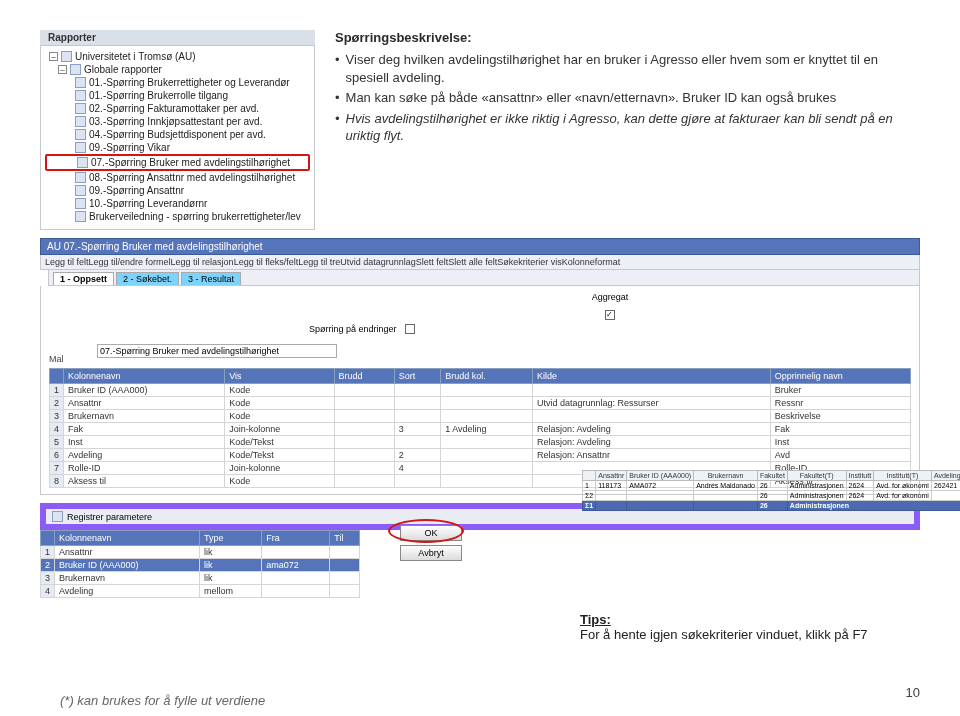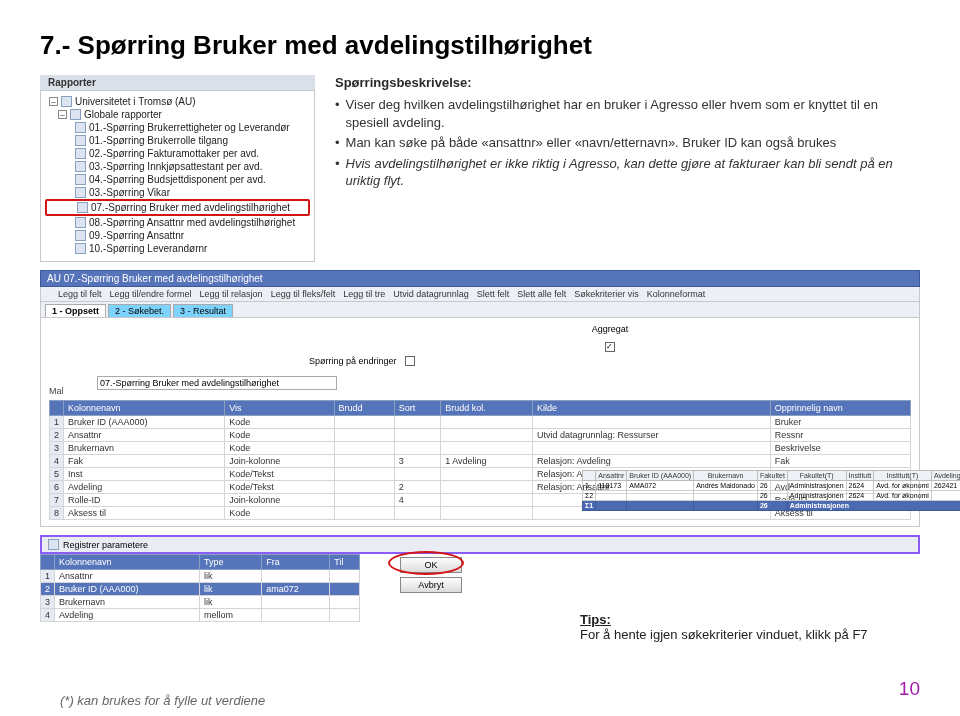--- a/index.html
+++ b/index.html
@@ -20,64 +20,63 @@
 
   .desc { flex: 1; font-size: 13px; color: #333; }
   .desc .dhead { font-weight: bold; color: #2a2a2a; margin-bottom: 6px; }
   .desc ul { list-style: none; padding-left: 0; }
   .desc li { display:flex; gap:6px; margin-bottom: 3px; line-height: 1.35; }
   .desc li::before { content: "•"; flex:none; }
   .desc .ital { font-style: italic; }
 
   .mid-screenshot { margin-top: 8px; }
   .title-bar { background: #5674b9; color: #fff; font-size: 10px; padding: 2px 6px; display: flex; justify-content: space-between; border:1px solid #3b5a96; }
-  .toolbar { background: #ecf0f6; font-size: 9px; color: #333; padding: 2px 17px; display: flex; gap: 8px; border:1px solid #c8c8c8; border-top:none; }
-  .tabs { display: flex; gap: 2px; background: #ecf0f6; font-size: 9px; border:1px solid #c8c8c8; border-top:none; padding: 2px 4px 0 4px; }
+  .toolbar { background: #ecf0f6; font-size: 9px; color: #333; padding: 2px 4px; display: flex; border:1px solid #c8c8c8; border-top:none; }
+  .tabs { display: flex; gap: 2px; background: #ecf0f6; font-size: 9px; border:1px solid #c8c8c8; border-top:none; padding: 2px 4px 0 4px; margin-left: 8px; }
   .tab { border: 1px solid #aaa; border-bottom: none; padding: 1px 6px; background: #7dd3fc; }
   .tab.active { background: #fff; font-weight: bold; }
   .form-area { background: #fff; border:1px solid #c8c8c8; border-top:none; padding: 6px 8px; font-size: 9px; }
   .form-row { display: flex; align-items: center; gap: 8px; margin-bottom: 4px; }
   .form-row .lbl { width: 40px; color: #444; margin-top: 16px; }
   .form-row input[type=text] { border: 1px solid #aaa; height: 14px; font-size: 9px; padding: 0 2px; }
 
   .grid { width: 100%; border-collapse: collapse; font-size: 9px; margin-top: 4px; }
   .grid th { background: #5674b9; color: #fff; font-weight: normal; padding: 2px 4px; border: 1px solid #8aa0c0; text-align: left; }
   .grid td { background: #fff; border: 1px solid #d5d5d5; padding: 1px 4px; color: #333; }
   .grid td.num { background: #e5eaf3; text-align: center; width: 14px; }
 
   .right-grid-wrap { position: absolute; right: 18px; top: 470px; width: 360px; font-size: 8px; }
   .rg { width: 100%; border-collapse: collapse; }
   .rg th { background: #eef2f7; color: #333; border: 1px solid #bbb; padding: 1px 2px; font-weight: normal; font-size: 7px; white-space: nowrap; }
   .rg td { border: 1px solid #ccc; padding: 1px 2px; font-size: 7px; white-space: nowrap; }
   .rg tr.sum td { background: #4b6aaf; color: #fff; font-weight: bold; border-color: #3b5a96; }
 
   .bottom-screenshot { margin-top: 8px; position: relative; }
-  .regbar { background: #e9edf3; font-size: 9px; padding: 2px 6px; border: 2px solid #8b5cf6; display:flex; align-items:center; gap:4px; }
+  .regbar { background: #e9edf3; font-size: 9px; padding: 2px 6px; border: 6px solid #8b5cf6; display:flex; align-items:center; gap:4px; }
   .pgrid { width: 320px; border-collapse: collapse; font-size: 9px; }
   .pgrid th { background: #5674b9; color: #fff; font-weight: normal; padding: 2px 4px; border: 1px solid #8aa0c0; text-align: left; }
   .pgrid td { background: #fff; border: 1px solid #d5d5d5; padding: 1px 4px; color: #333; }
   .pgrid td.num { background: #e5eaf3; text-align: center; width: 14px; }
   .pgrid tr.hl td { background: #5674b9; color: #fff; }
   .btns { display: inline-flex; flex-direction: column; gap: 4px; position: absolute; left: 360px; top: 22px; }
   .btn { border: 1px solid #888; background: linear-gradient(#fefefe,#dcdcdc); font-size: 9px; padding: 2px 10px; text-align: center; width: 62px; }
   .circle-ok { position: absolute; left: 348px; top: 16px; width: 76px; height: 24px; border: 2px solid #d41313; border-radius: 50%; pointer-events: none; }
 
   .tips { position: absolute; right: 50px; top: 612px; font-size: 13px; color: #222; width: 330px; }
   .tips .th { font-weight: bold; text-decoration: underline; }
   .footnote { position: absolute; left: 60px; bottom: 8px; font-size: 13px; font-style: italic; color: #666; }
-  .pagenum { position: absolute; right: 40px; bottom: 16px; font-size: 19px; color: #a21caf; }
+  .pagenum { position: absolute; right: 40px; bottom: 16px; font-size: 13px; color: #404040; }
 
   .mini-cb { width: 10px; height: 10px; border: 1px solid #666; display: inline-block; vertical-align: middle; }
   .mini-cb.checked::after { content: "✓"; font-size: 8px; line-height: 8px; position: relative; top: -2px; left: 0; }
 </style>
 </head>
 <body>
 
 <div class="page">
-  <h1>7.- Spørring Bruker med avdelingstilhørighet</h1>
 
   <div class="top-row">
 
     <div class="tree-img">
       <div class="tree-head">Rapporter</div>
       <div class="tree-body">
         <div class="tree-row indent1">
           <span class="pm">–</span>
           <span class="ticon"></span>
           <span>Universitetet i Tromsø (AU)</span>
@@ -103,37 +102,41 @@
             <div class="tree-row indent2">
               <span class="ticon"></span>
               <span>03.-Spørring Innkjøpsattestant per avd.</span>
             </div>
             <div class="tree-row indent2">
               <span class="ticon"></span>
               <span>04.-Spørring Budsjettdisponent per avd.</span>
             </div>
             <div class="tree-row indent2">
               <span class="ticon"></span>
-              <span>03.-Spørring Vikar</span>
+              <span>09.-Spørring Vikar</span>
             </div>
             <div class="tree-row indent2 sel">
               <span class="ticon"></span>
               <span>07.-Spørring Bruker med avdelingstilhørighet</span>
             </div>
             <div class="tree-row indent2">
               <span class="ticon"></span>
               <span>08.-Spørring Ansattnr med avdelingstilhørighet</span>
             </div>
             <div class="tree-row indent2">
               <span class="ticon"></span>
               <span>09.-Spørring Ansattnr</span>
             </div>
             <div class="tree-row indent2">
               <span class="ticon"></span>
               <span>10.-Spørring Leverandørnr</span>
+            </div>
+            <div class="tree-row indent2">
+              <span class="ticon"></span>
+              <span>Brukerveiledning - spørring brukerrettigheter/lev</span>
             </div>
           </div>
       </div>
     </div>
 
     <div class="desc">
       <div class="dhead">Spørringsbeskrivelse:</div>
       <ul>
         <li>
             <span>Viser deg hvilken avdelingstilhørighet har en bruker i Agresso eller hvem som er knyttet til en spesiell avdeling.</span>

